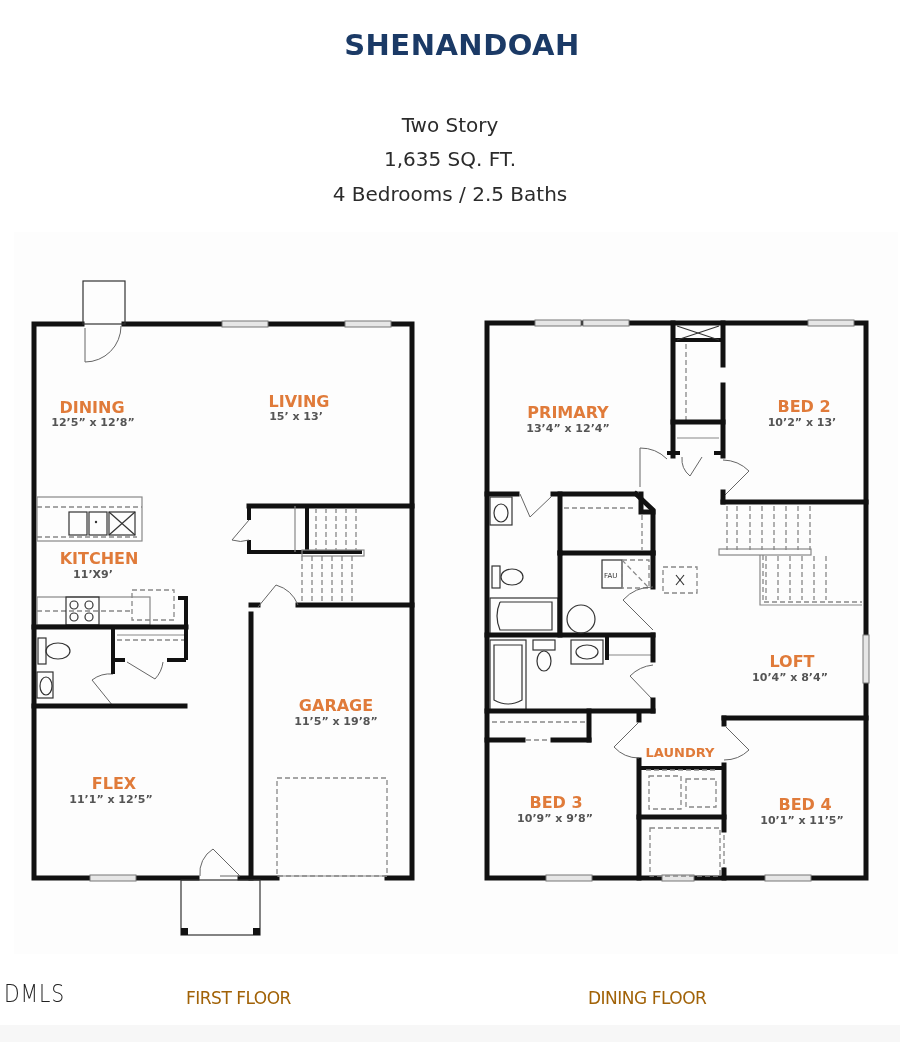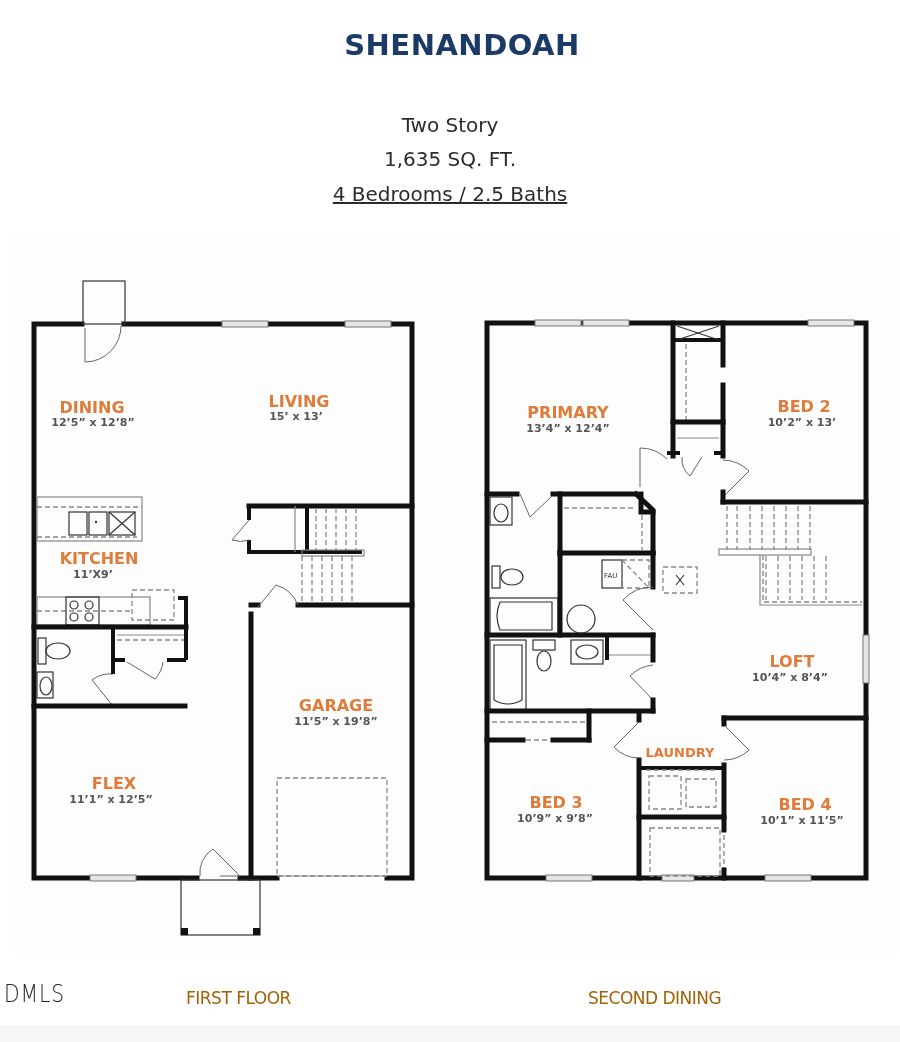--- a/index.html
+++ b/index.html
@@ -1,19 +1,19 @@
 <!DOCTYPE html>
 <html><head>
 <meta charset="utf-8">
 <style>
   html, body { margin:0; padding:0; background:#ffffff; }
   body { width:900px; height:1042px; position:relative; overflow:hidden; font-family:"Liberation Sans", sans-serif; }
   .title { position:absolute; top:28px; left:12px; width:900px; text-align:center; font-family:"DejaVu Sans", sans-serif; font-weight:bold; font-size:29px; color:#1b3a66; letter-spacing:0.5px; }
   .sub { position:absolute; left:0; width:900px; text-align:center; font-family:"DejaVu Sans", sans-serif; font-size:20px; color:#2b2b2b; }
-  .sub1 { top:113px; } .sub2 { top:147px; } .sub3 { top:182px;text-decoration:underline; }
+  .sub1 { top:113px; } .sub2 { top:147px; } .sub3 { top:182px; }
   .plan-bg { position:absolute; left:14px; top:232px; width:884px; height:722px; background:#fdfdfd; }
   svg.plan { position:absolute; left:0; top:0; }
   .rn { font-family:"DejaVu Sans", sans-serif; font-weight:bold; fill:#e07b3a; font-size:16px; }
   .rd { font-family:"DejaVu Sans", sans-serif; fill:#555; font-size:11px; font-weight:bold; }
   .floor-label { position:absolute; top:988px; font-family:"DejaVu Sans", sans-serif; font-size:17px; color:#a16207; letter-spacing:-0.5px; }
   .fl1 { left:186px; } .fl2 { left:588px; }
   .mls { position:absolute; left:4px; top:980px; font-family:"DejaVu Sans", sans-serif; font-size:24px; color:#222; font-weight:200; letter-spacing:1px; transform:scaleX(0.85); transform-origin:left; }
   .bottom-strip { position:absolute; left:0; top:1025px; width:900px; height:17px; background:#f7f7f7; }
 </style>
 </head>
@@ -285,14 +285,14 @@
     <text class="rn" x="680" y="757" text-anchor="middle" font-size="13" style="font-size:13px">LAUNDRY</text>
     <text class="rn" x="556" y="808" text-anchor="middle">BED 3</text>
     <text class="rd" x="555" y="822" text-anchor="middle">10’9” x 9’8”</text>
     <text class="rn" x="805" y="810" text-anchor="middle">BED 4</text>
     <text class="rd" x="802" y="824" text-anchor="middle">10’1” x 11’5”</text>
   </g>
 </svg>
 
 <div class="mls">DMLS</div>
 <div class="floor-label fl1">FIRST FLOOR</div>
-<div class="floor-label fl2">SECOND DINING</div>
+<div class="floor-label fl2">DINING FLOOR</div>
 <div class="bottom-strip"></div>
 
 </body></html>

